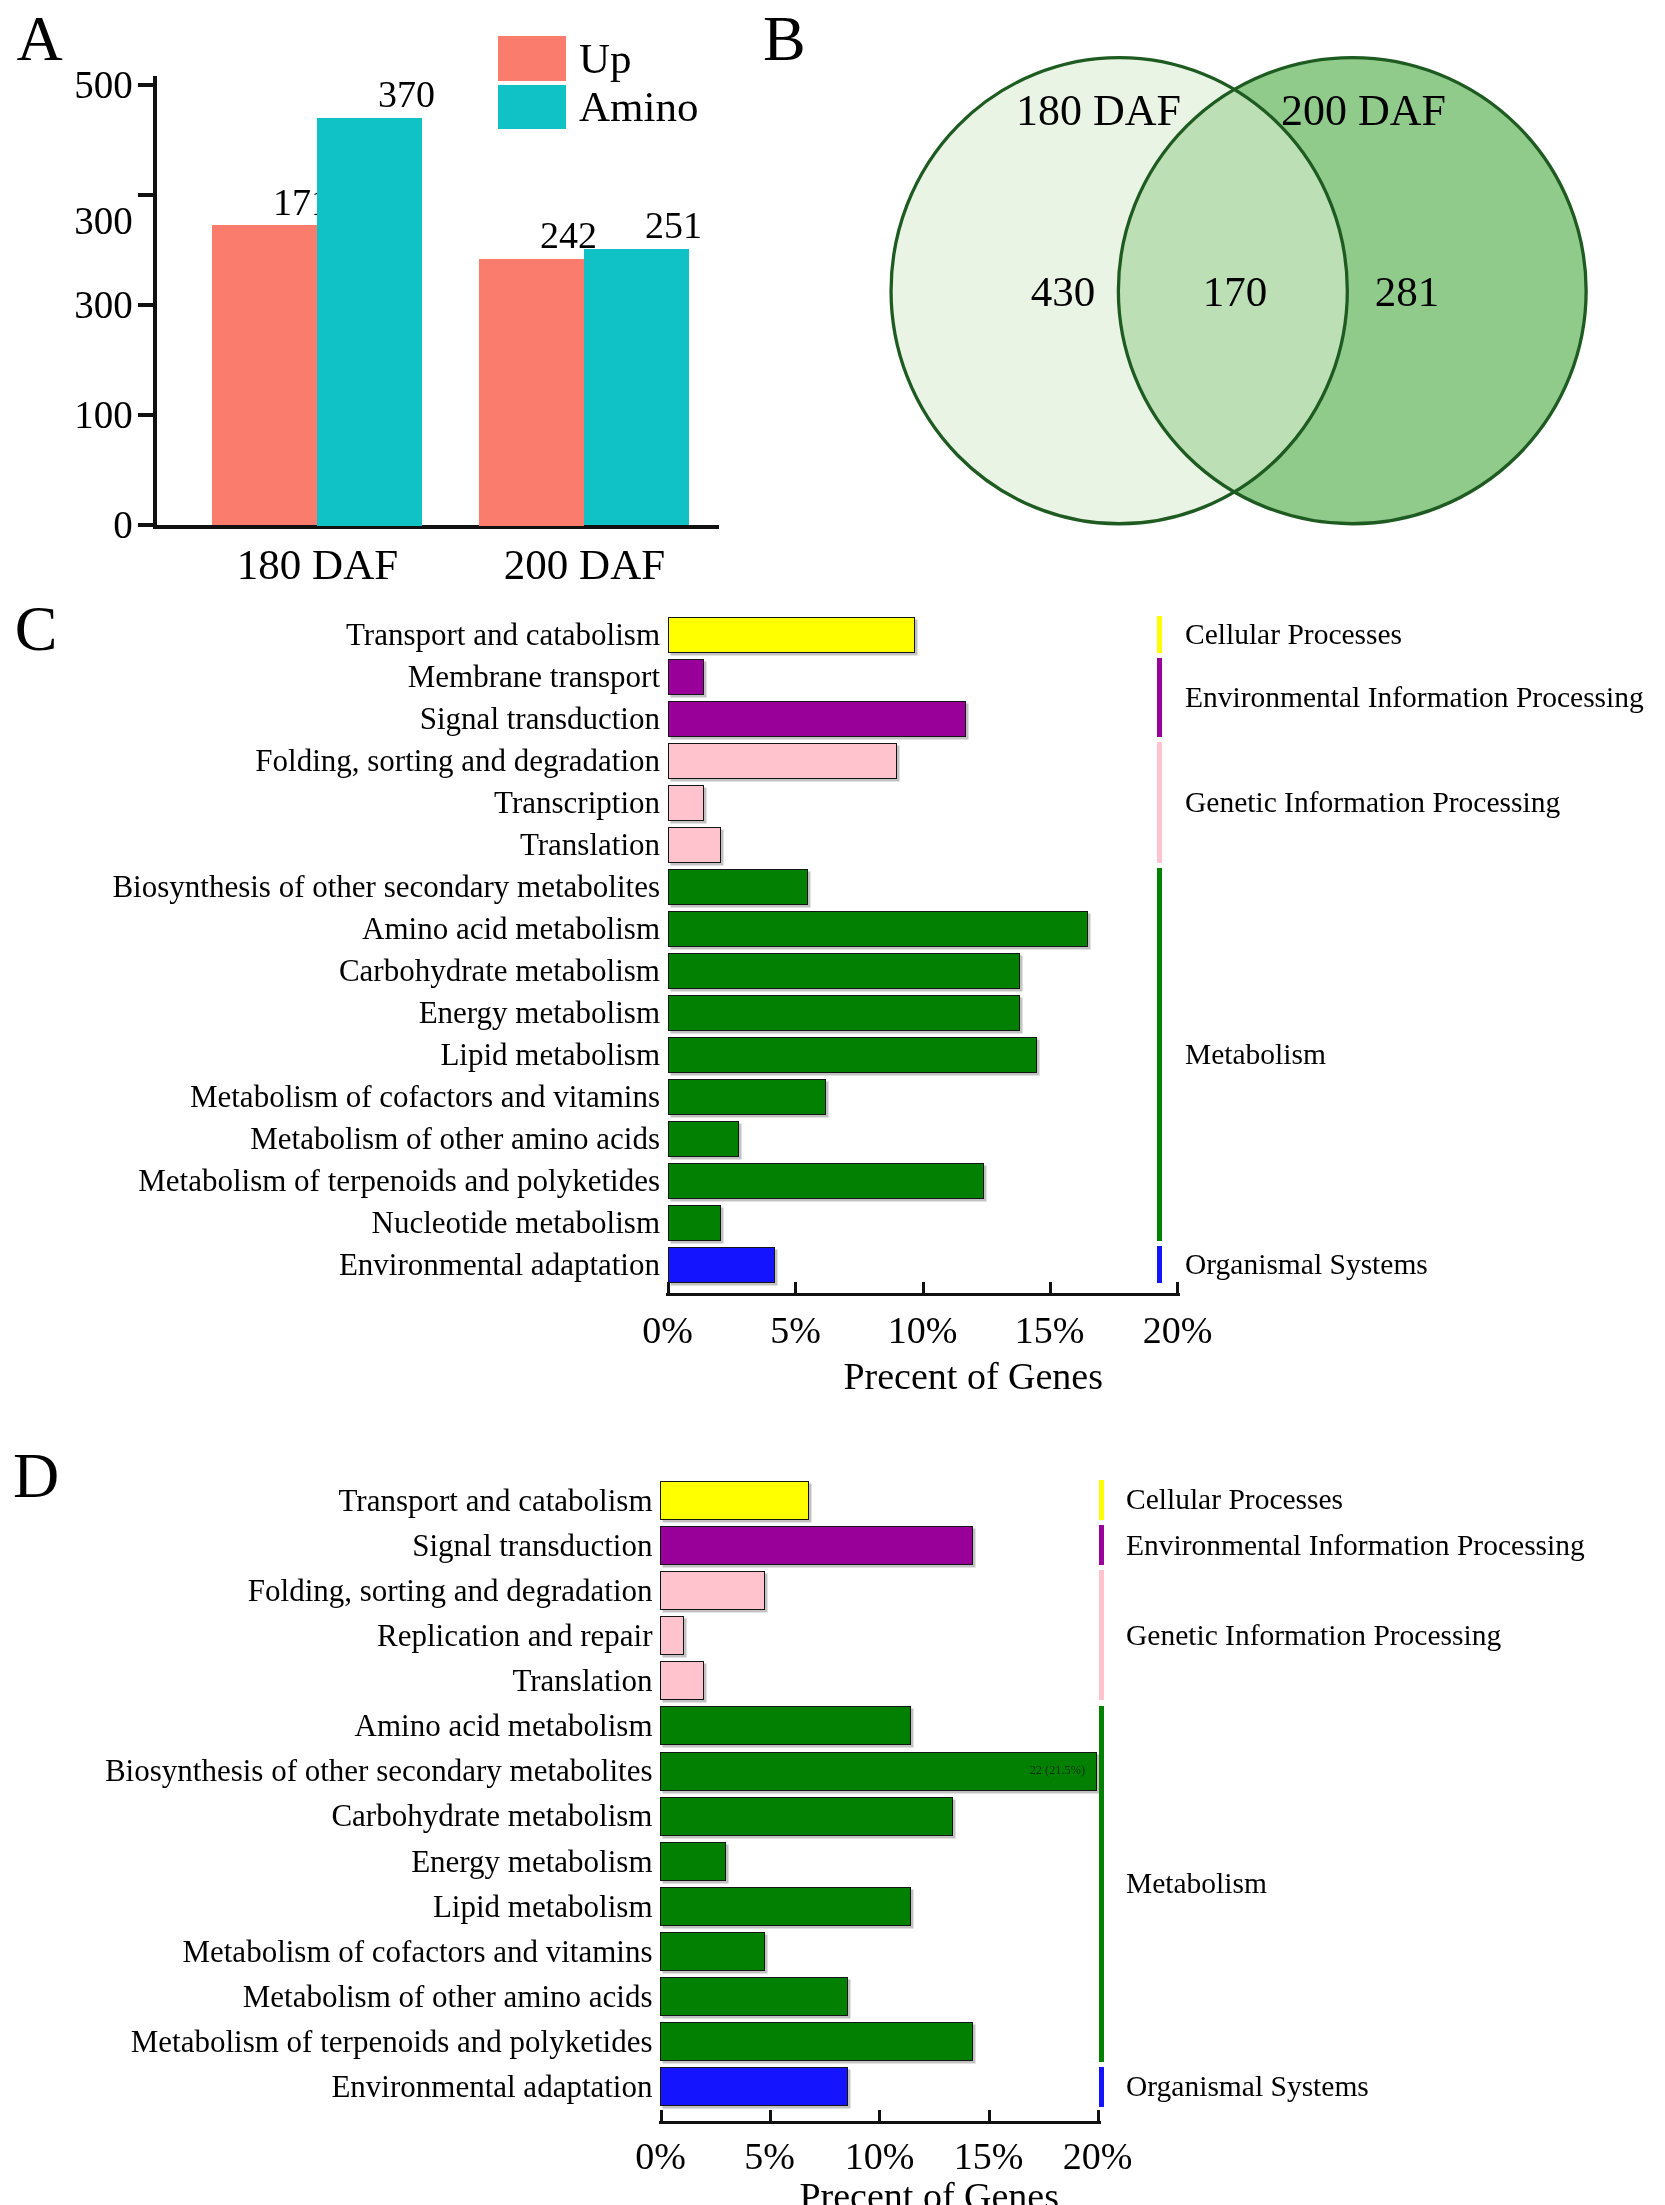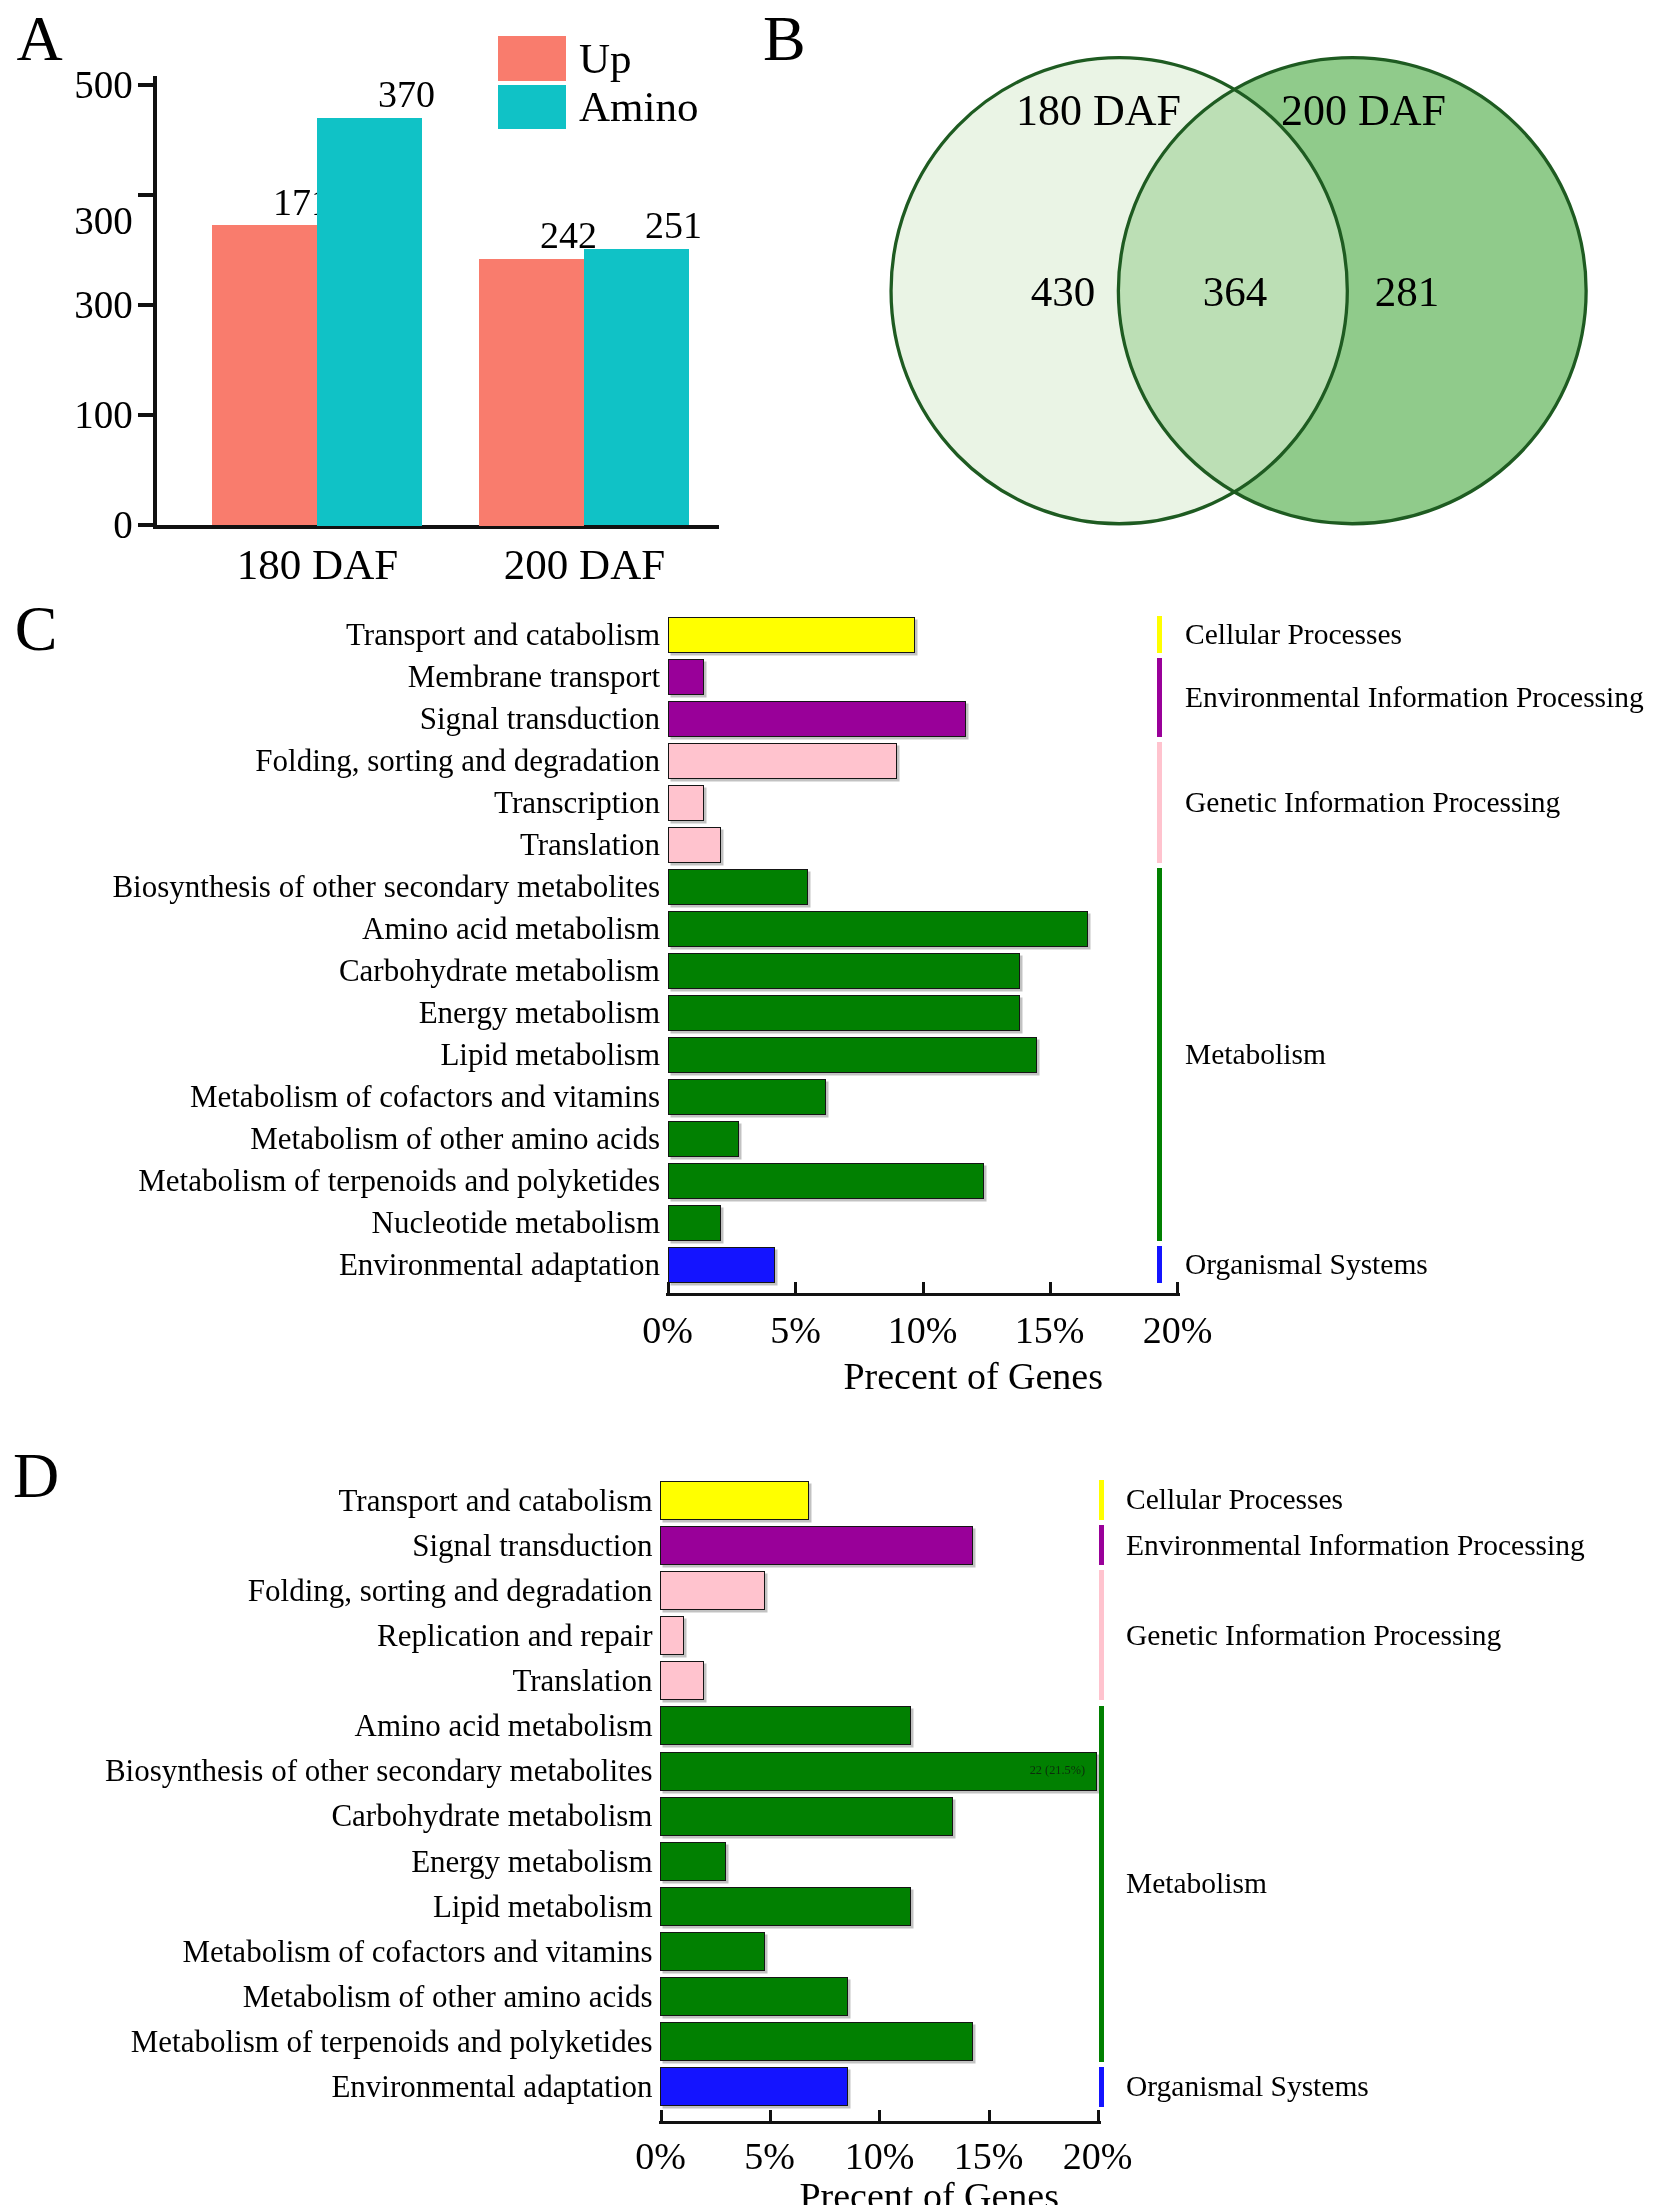--- a/index.html
+++ b/index.html
@@ -181,16 +181,16 @@
       <div class="bar" style="left: 1099px; top: 1570px; width: 4.9px; height: 130px; background: rgb(255, 195, 206);"></div>
       <div class="catlab" style="left: 1126px; top: 1616px; line-height: 39px;">Genetic Information Processing</div>
       <div class="bar" style="left: 1099px; top: 1706px; width: 4.9px; height: 356px; background: rgb(1, 128, 1);"></div>
       <div class="catlab" style="left: 1126px; top: 1864px; line-height: 39px;">Metabolism</div>
       <div class="bar" style="left: 1099px; top: 2067px; width: 4.9px; height: 40px; background: rgb(20, 20, 255);"></div>
       <div class="catlab" style="left: 1126px; top: 2067px; line-height: 39px;">Organismal Systems</div>
     </div>
 <div class="vlab" style="left: 959px; top: 85px; width: 279px;">180 DAF</div>
     <div class="vlab" style="left: 1224px; top: 85px; width: 279px;">200 DAF</div>
     <div class="vnum" style="left: 973px; top: 267px; width: 180px;">430</div>
-    <div class="vnum" style="left: 1145px; top: 267px; width: 180px;">364</div>
+    <div class="vnum" style="left: 1145px; top: 267px; width: 180px;">170</div>
     <div class="vnum" style="left: 1317px; top: 267px; width: 180px;">281</div>
   </div>
 
 
 </body></html>

